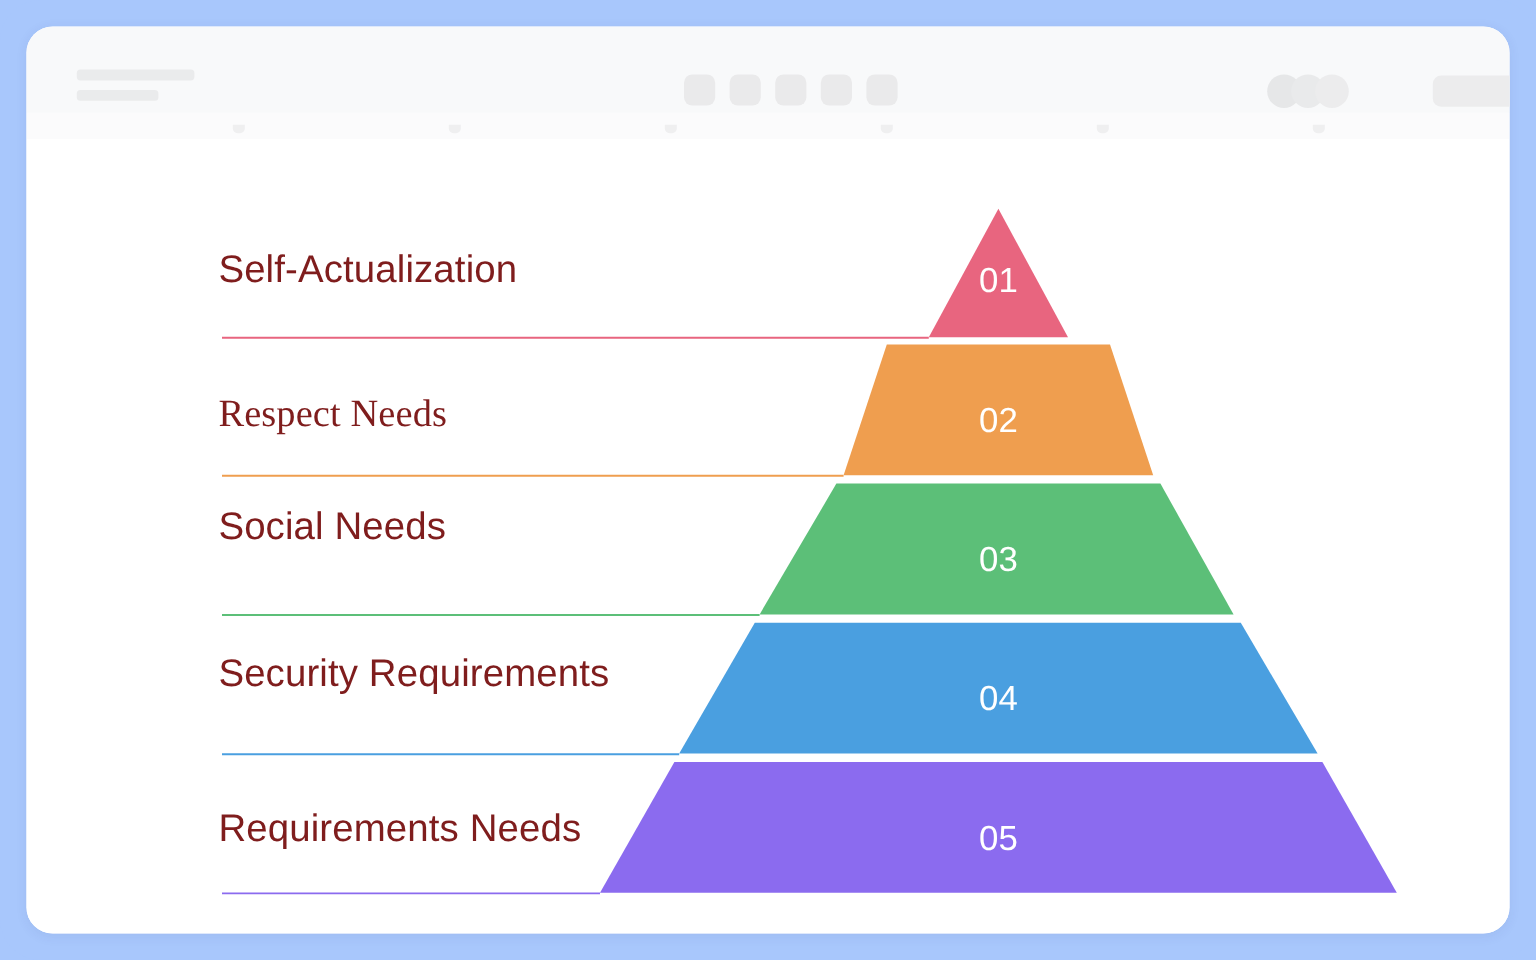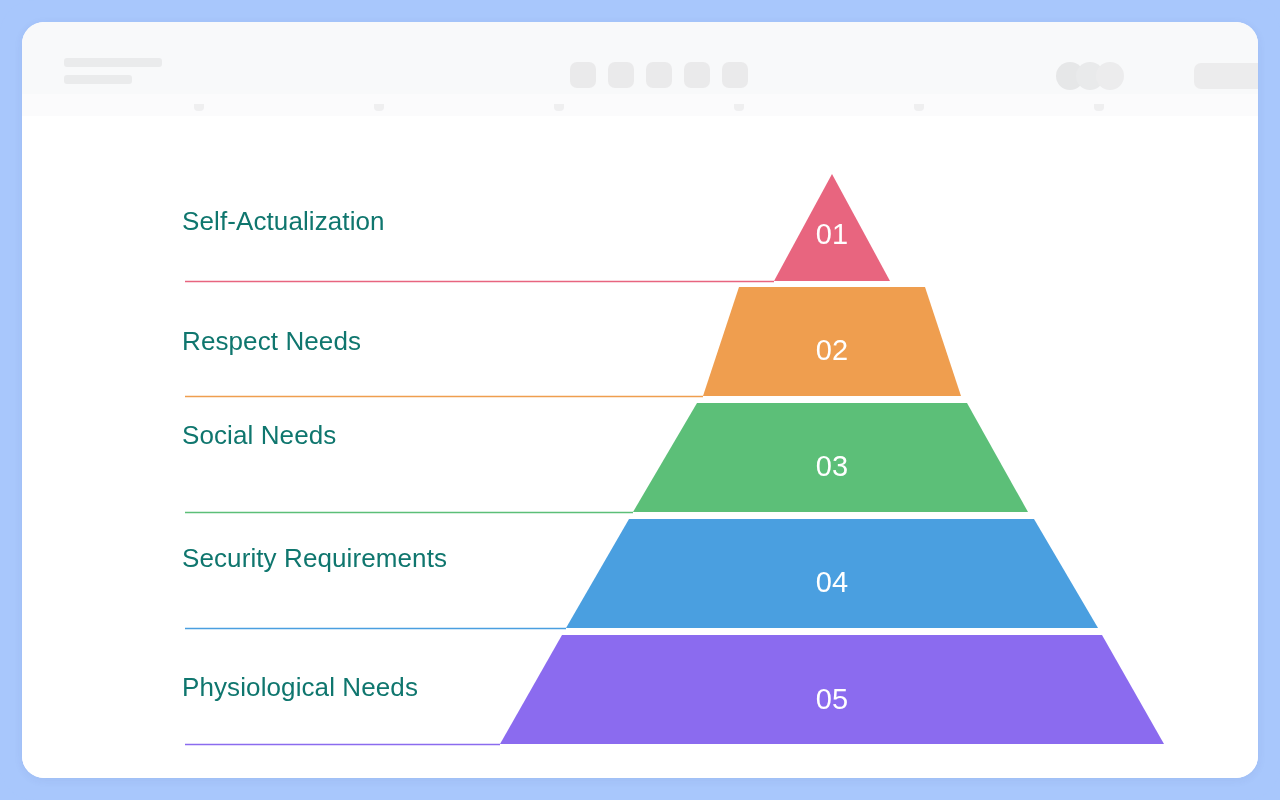--- a/index.html
+++ b/index.html
@@ -114,28 +114,28 @@
     position: absolute;
     left: 0; top: 0;
     width: 1236px;
     height: 662px;
   }
 
   
   .tier-label {
     position: absolute;
     left: 160px;
-    color: #0f766e;
-    font-size: 26px;
+    color: #7f1d1d;
+    font-size: 32px;
     font-weight: 400;
     letter-spacing: 0.1px;
     white-space: nowrap;
   }
   .tier-label.r0 { top: 90px;  }
-  .tier-label.r1 { top: 210px; }
+  .tier-label.r1 { top: 210px; font-family: Liberation Serif, serif; }
   .tier-label.r2 { top: 304px; }
   .tier-label.r3 { top: 427px; }
   .tier-label.r4 { top: 556px; }
 
   .tier-number {
     fill: #ffffff;
     font-family: "Liberation Sans", sans-serif;
     font-size: 29px;
     font-weight: 400;
     text-anchor: middle;
@@ -198,18 +198,18 @@
             <line x1="163" y1="628.5" x2="478" y2="628.5" stroke="#8b6bef" stroke-width="1.6"></line>
             <polygon points="540,519 1080,519 1142,628 478,628" fill="#8b6bef"></polygon>
             <text x="810" y="585" class="tier-number">05</text>
           </g>
       </svg>
 
       <div class="tier-label r0">Self-Actualization</div>
       <div class="tier-label r1">Respect Needs</div>
       <div class="tier-label r2">Social Needs</div>
       <div class="tier-label r3">Security Requirements</div>
-      <div class="tier-label r4">Physiological Needs</div>
+      <div class="tier-label r4">Requirements Needs</div>
 
     </div>
 
   </div>
 </div>
 
 </body></html>

